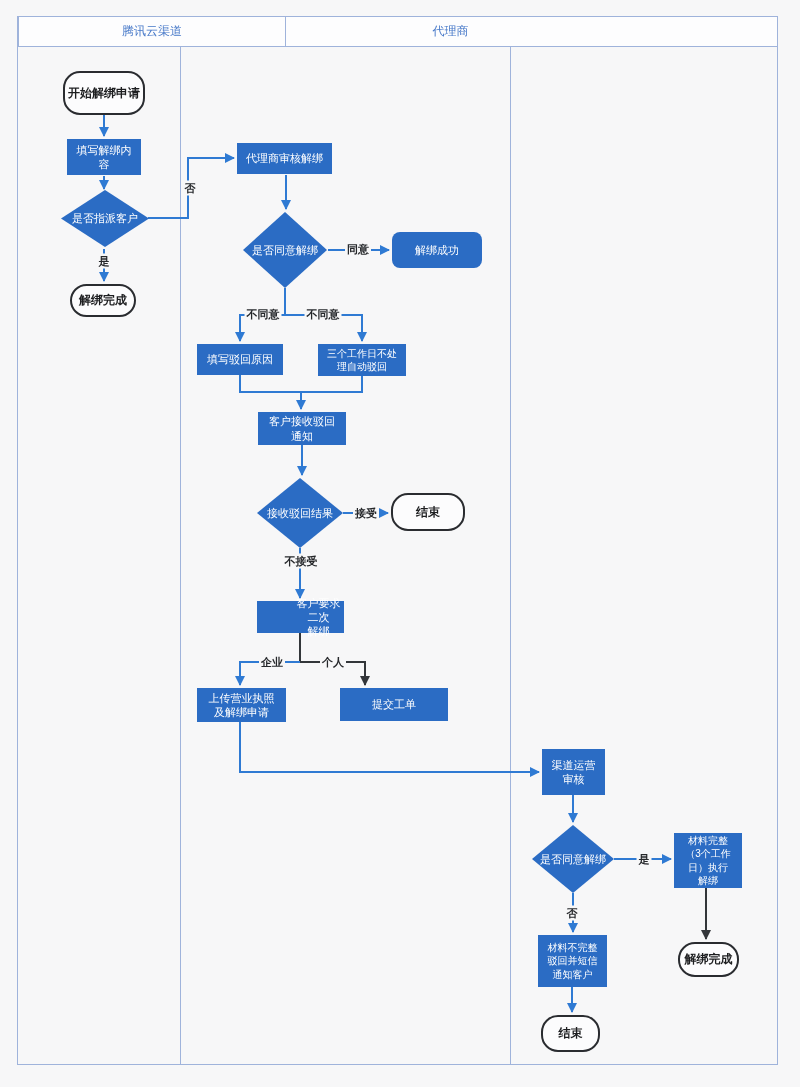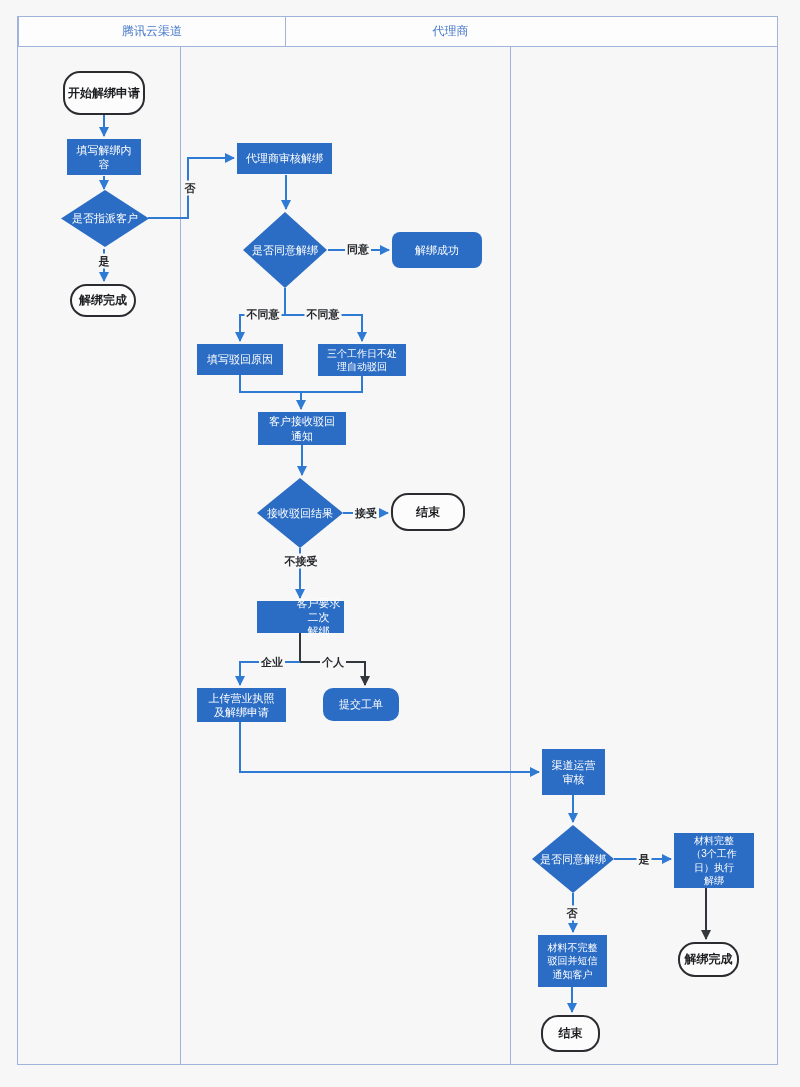--- a/index.html
+++ b/index.html
@@ -104,26 +104,26 @@
   <div class="node box small" style="left:318px;top:344px;width:88px;height:32px;">三个工作日不处
 理自动驳回</div>
   <div class="node box" style="left:258px;top:412px;width:88px;height:33px;">客户接收驳回
 通知</div>
   <div class="node diamond" style="left:257px;top:478px;width:86px;height:70px;">接收驳回结果</div>
   <div class="node terminator" style="left:391px;top:493px;width:74px;height:38px;">结束</div>
   <div class="node box" style="left:257px;top:601px;width:87px;height:32px;padding-left:36px;">客户要求二次
 解绑</div>
   <div class="node box" style="left:197px;top:688px;width:89px;height:34px;">上传营业执照
 及解绑申请</div>
-  <div class="node box" style="left:323px;top:688px;width:76px;height:33px;border-radius:10px;">提交工单</div>
+  <div class="node box" style="left:340px;top:688px;width:108px;height:33px;">提交工单</div>
 
   <div class="node box" style="left:542px;top:749px;width:63px;height:46px;">渠道运营
 审核</div>
   <div class="node diamond" style="left:532px;top:825px;width:82px;height:68px;">是否同意解绑</div>
-  <div class="node box small" style="left:674px;top:833px;width:80px;height:55px;">材料完整
+  <div class="node box small" style="left:674px;top:833px;width:68px;height:55px;">材料完整
 （3个工作
 日）执行
 解绑</div>
   <div class="node terminator" style="left:678px;top:942px;width:61px;height:35px;">解绑完成</div>
   <div class="node box small" style="left:538px;top:935px;width:69px;height:52px;">材料不完整
 驳回并短信
 通知客户</div>
   <div class="node terminator" style="left:541px;top:1015px;width:59px;height:37px;">结束</div>
 
   <div class="edge-label" style="left:190px;top:188px;">否</div>

